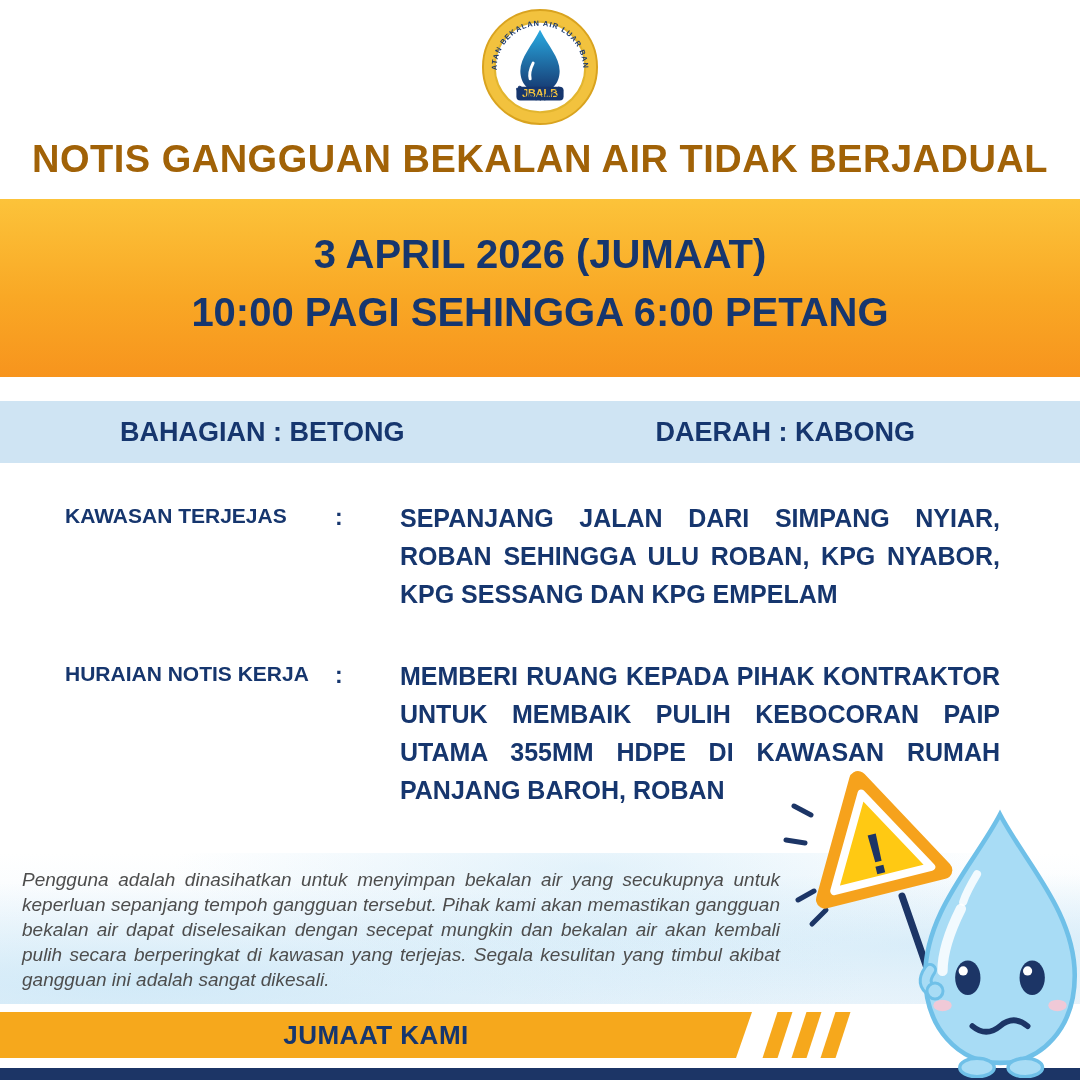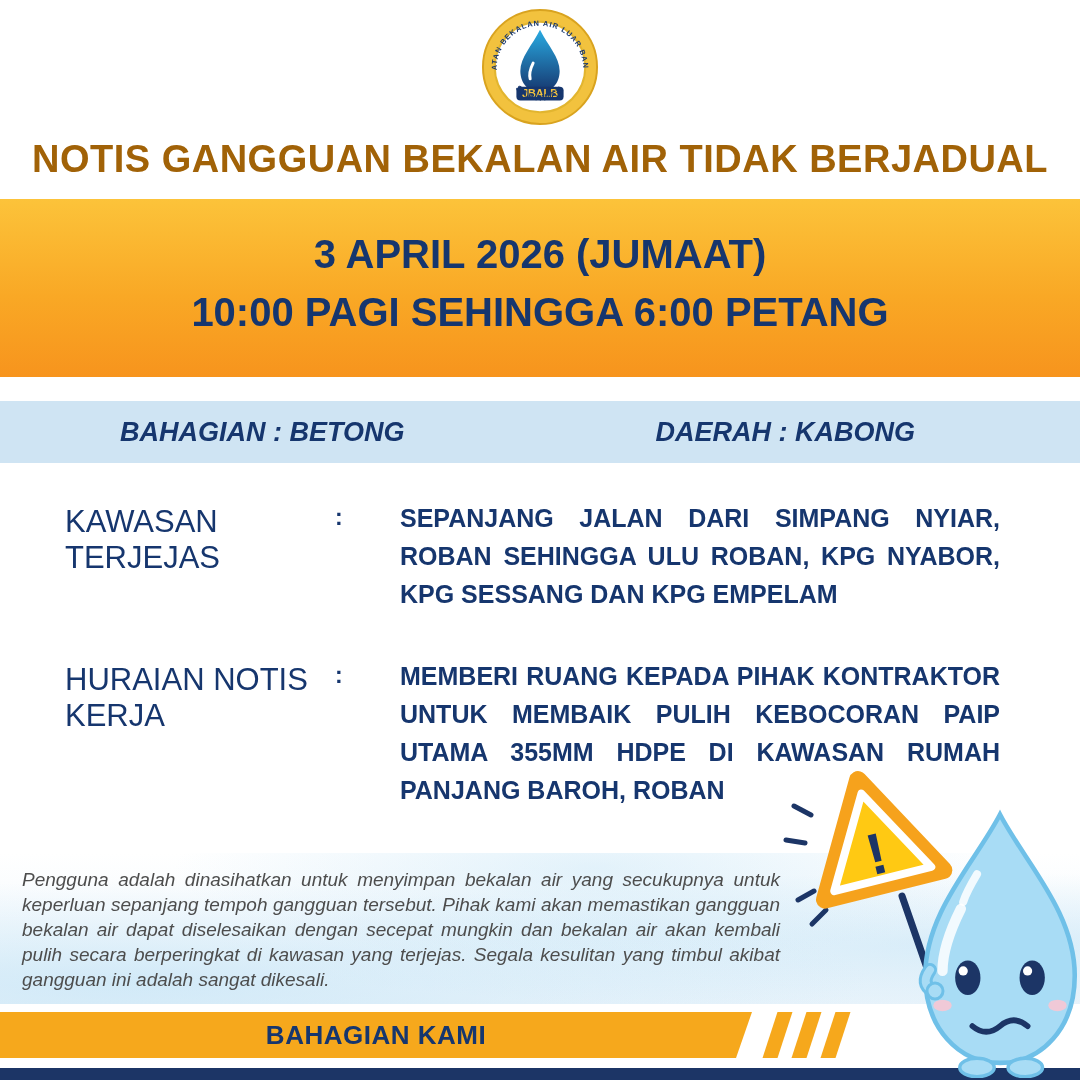--- a/index.html
+++ b/index.html
@@ -23,30 +23,30 @@
   
   .banner {
     background:linear-gradient(180deg,#fcc33a 0%, #f9a825 55%, #f7941d 100%);
     text-align:center; padding:26px 0 36px;
   }
   .banner .line { color:#16366e; font-size:40px; font-weight:bold; line-height:58px; }
 
   
   .region-band {
     margin-top:24px; height:62px; background:#cfe4f3;
-    display:flex; align-items:center;font-style:italic;
+    display:flex; align-items:center;
   }
   .region-band .left  { margin-left:120px; }
   .region-band .right { margin-left:auto; margin-right:165px; }
   .region-band span { color:#16366e; font-size:27px; font-weight:bold; }
 
   
   .details { padding:36px 80px 0 65px; }
   .detail-row { display:flex; margin-bottom:44px; }
-  .detail-label { width:270px; color:#16366e; font-size:31px; font-weight:normal; padding-top:5px; flex:0 0 auto; }
+  .detail-label { width:270px; color:#16366e; font-size:21px; font-weight:bold; padding-top:5px; flex:0 0 auto; }
   .detail-colon { width:65px; color:#16366e; font-size:23px; font-weight:bold; padding-top:5px; flex:0 0 auto; }
   .detail-value {
     flex:1; color:#16366e; font-size:25px; font-weight:bold;
     text-align:justify; line-height:38px;
   }
 
   
   .advisory {
     position:relative; margin-top:4px;
     padding:14px 300px 12px 22px;
@@ -144,21 +144,21 @@
       <div class="detail-label">HURAIAN NOTIS KERJA</div>
       <div class="detail-colon">:</div>
       <div class="detail-value">MEMBERI RUANG KEPADA PIHAK KONTRAKTOR UNTUK MEMBAIK PULIH KEBOCORAN PAIP UTAMA 355MM HDPE DI KAWASAN RUMAH PANJANG BAROH, ROBAN</div>
     </div>
   </div>
 
   <div class="advisory">Pengguna adalah dinasihatkan untuk menyimpan bekalan air yang secukupnya untuk keperluan sepanjang tempoh gangguan tersebut. Pihak kami akan memastikan gangguan bekalan air dapat diselesaikan dengan secepat mungkin dan bekalan air akan kembali pulih secara berperingkat di kawasan yang terjejas. Segala kesulitan yang timbul akibat gangguan ini adalah sangat dikesali.</div>
 
   <div class="contact-bar">
     <div class="bar-main">
-      <span>BAHAGIAN KAMI</span>
+      <span>JUMAAT KAMI</span>
     </div>
     <div class="stripe s1"></div>
     <div class="stripe s2"></div>
     <div class="stripe s3"></div>
   </div>
 
   <div class="contacts">
 
     <div class="col1">
       <svg class="icon-circle" viewBox="0 0 40 40">

